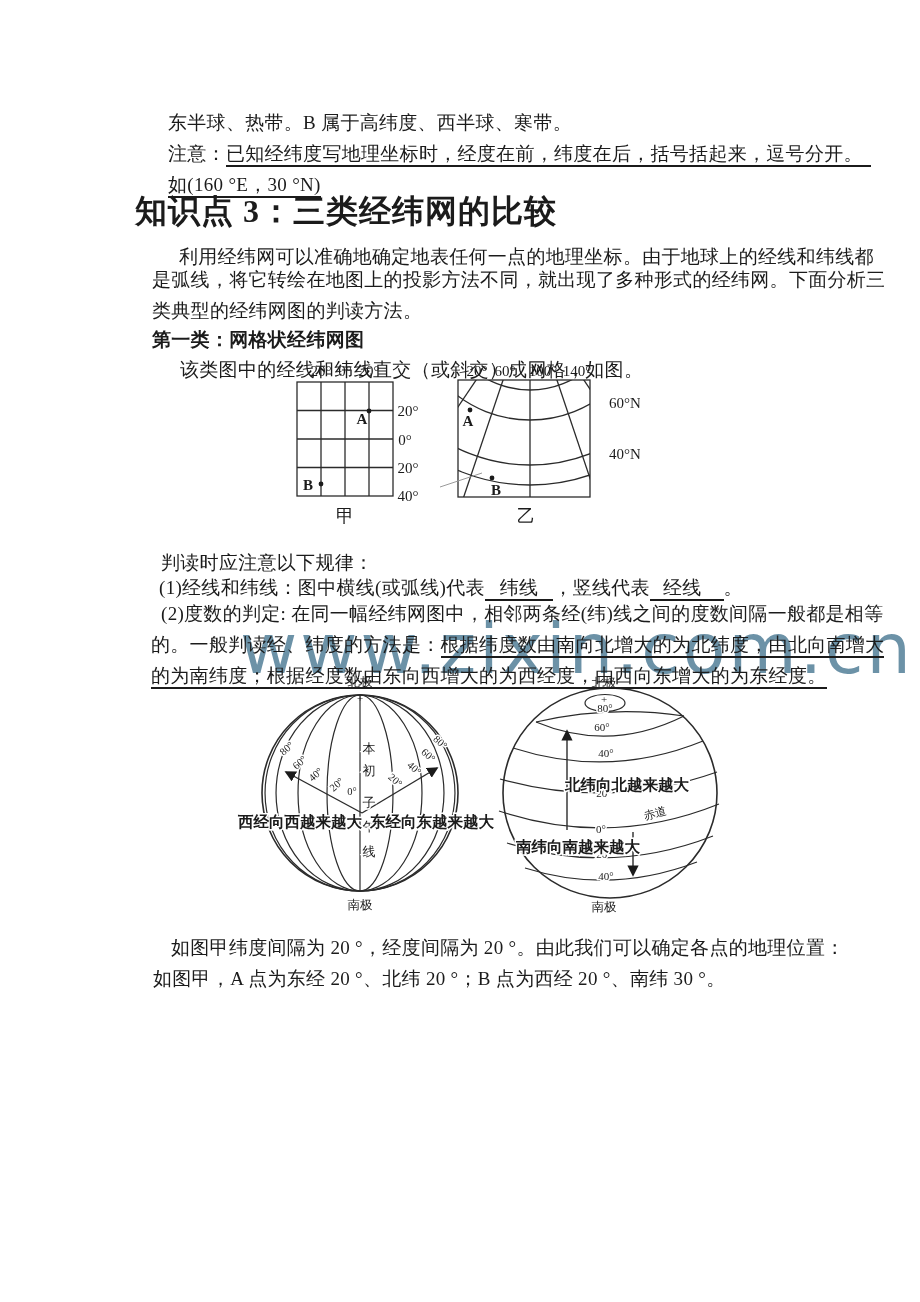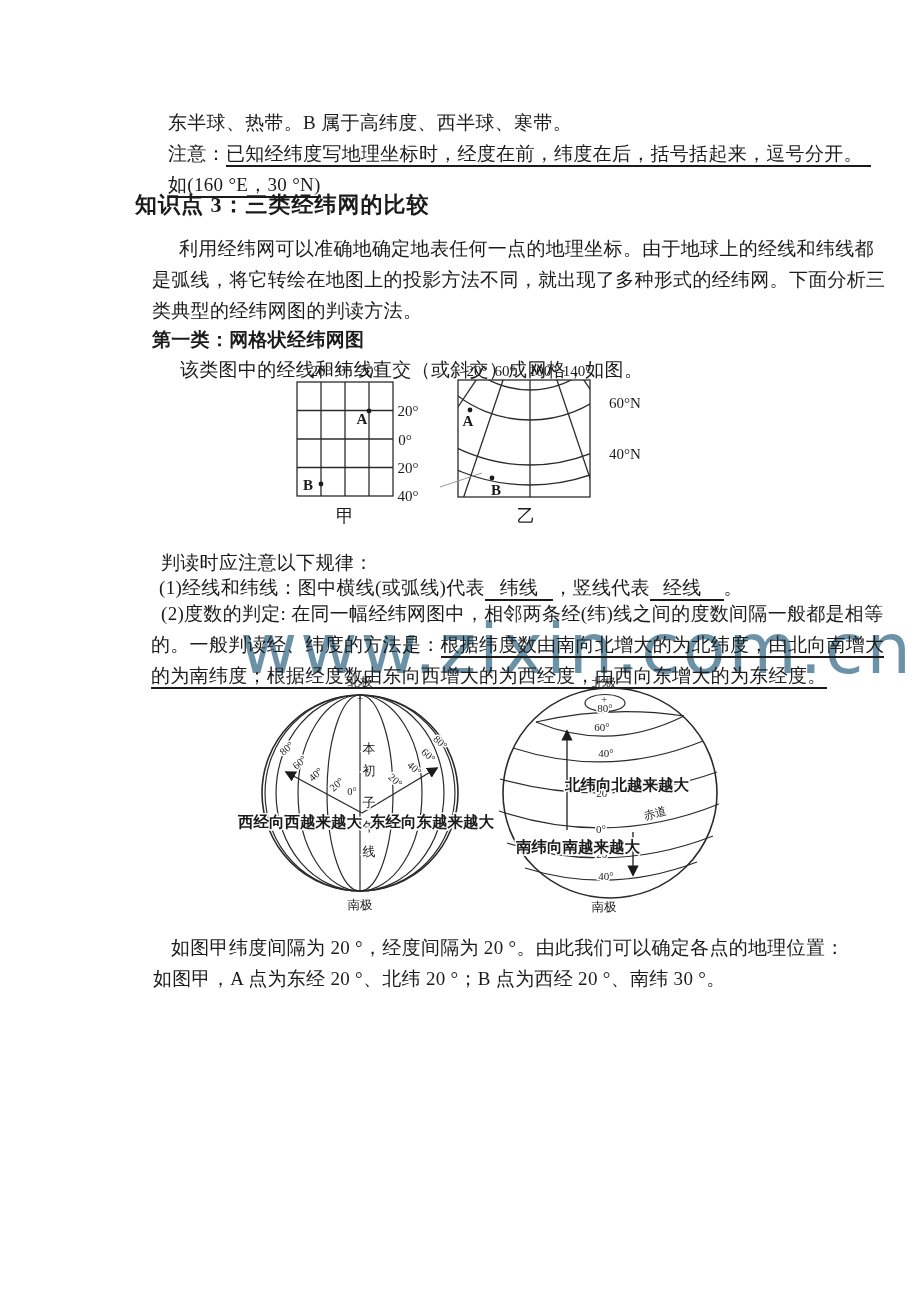--- a/index.html
+++ b/index.html
@@ -6,21 +6,21 @@
   .page {
     position:relative; width:920px; height:1302px; background:#ffffff; overflow:hidden;
     font-family:"Liberation Serif","DejaVu Serif",serif; color:#1b1b1b;
   }
   .ln { position:absolute; font-size:19px; line-height:24px; white-space:pre; letter-spacing:0.3px; z-index:3; }
   .bold { font-weight:bold; }
   .u { border-bottom:2px solid #1b1b1b; padding-bottom:1px; }
   .upad { padding-right:8px;text-align:center; }
   .blank { border-bottom:2px solid #1b1b1b; padding:0 15px 1px 15px; }
   .blank2 { padding:0 22px 1px 13px; }
-  .heading { position:absolute; left:135px; top:190px; font-size:22px; font-weight:bold; letter-spacing:1px; z-index:3; }
+  .heading { position:absolute; left:135px; top:190px; font-size:32px; font-weight:bold; letter-spacing:1px; z-index:3; }
   .watermark {
     position:absolute; left:240px; top:608px; font-size:70px; letter-spacing:3px;
     font-family:"DejaVu Sans","Liberation Sans",sans-serif; color:#0c4a6e; opacity:0.6; z-index:1; white-space:pre;
   }
   svg.fig { position:absolute; z-index:2; }
   svg.fig text { font-family:"Liberation Serif","DejaVu Serif",serif; fill:#1b1b1b; }
   .halo { paint-order:stroke; stroke:#ffffff; stroke-width:3px; }
 </style>
 </head>
 <body>
@@ -30,21 +30,21 @@
   <div class="watermark">www.zixin.com.cn</div>
 
   <div class="ln" style="left:168px; top:111px;">东半球、热带。B 属于高纬度、西半球、寒带。</div>
 
   <div class="ln" style="left:168px; top:142px;"><span>注意：</span><span class="u upad">已知经纬度写地理坐标时，经度在前，纬度在后，括号括起来，逗号分开。</span></div>
 
   <div class="ln" style="left:168px; top:173px;"><span class="u">如(160 °E，30 °N)</span></div>
 
   <div class="heading">知识点 3：三类经纬网的比较</div>
 
-  <div class="ln" style="left:179px; top:237px;text-align:center;">利用经纬网可以准确地确定地表任何一点的地理坐标。由于地球上的经线和纬线都</div>
+  <div class="ln" style="left:179px; top:245px;text-align:center;">利用经纬网可以准确地确定地表任何一点的地理坐标。由于地球上的经线和纬线都</div>
   <div class="ln" style="left:152px; top:268px;">是弧线，将它转绘在地图上的投影方法不同，就出现了多种形式的经纬网。下面分析三</div>
   <div class="ln" style="left:152px; top:299px;">类典型的经纬网图的判读方法。</div>
 
   <div class="ln bold" style="left:152px; top:328px;">第一类：网格状经纬网图</div>
   <div class="ln" style="left:152px; top:358px;margin-left:28px;">该类图中的经线和纬线直交（或斜交）成网格，如图。</div>
 
   <svg class="fig" style="left:250px; top:355px;" width="390" height="180" viewBox="0 0 390 180">
     <defs>
       <clipPath id="yiClip">
           <rect x="208" y="25" width="132" height="117"></rect>

